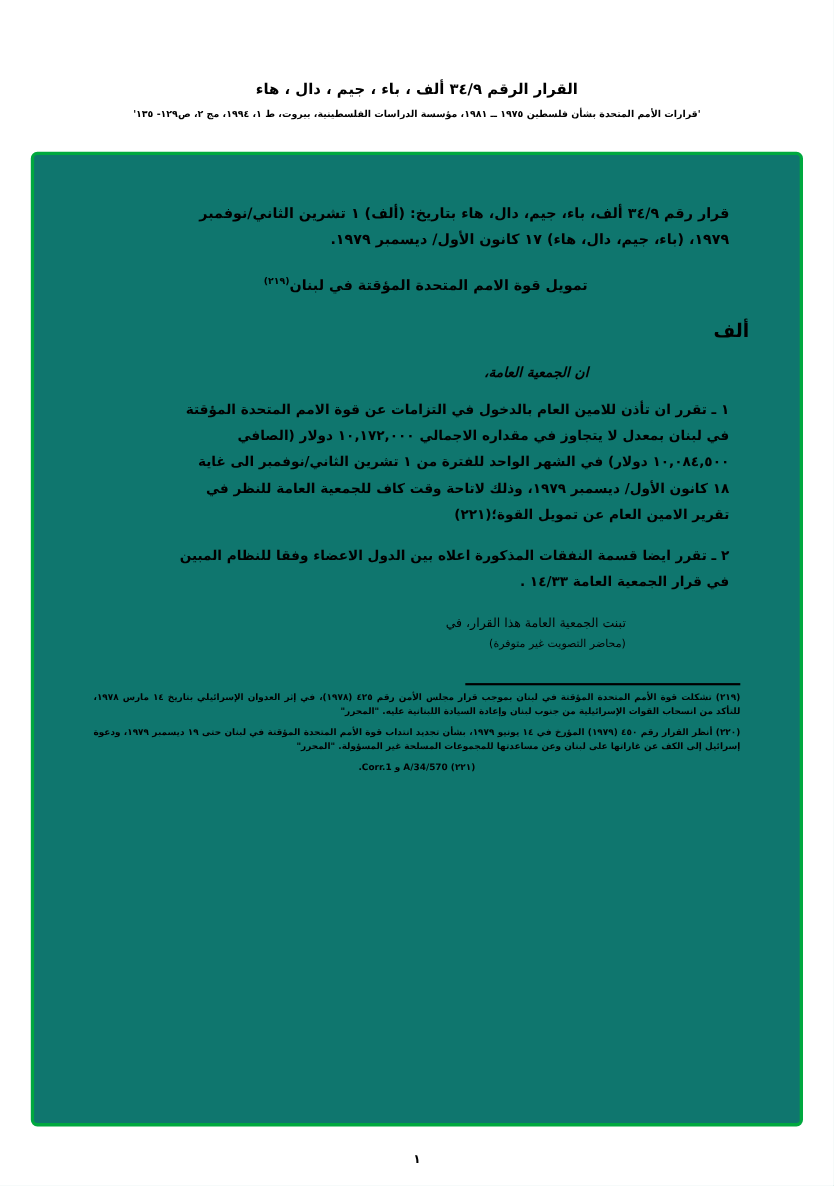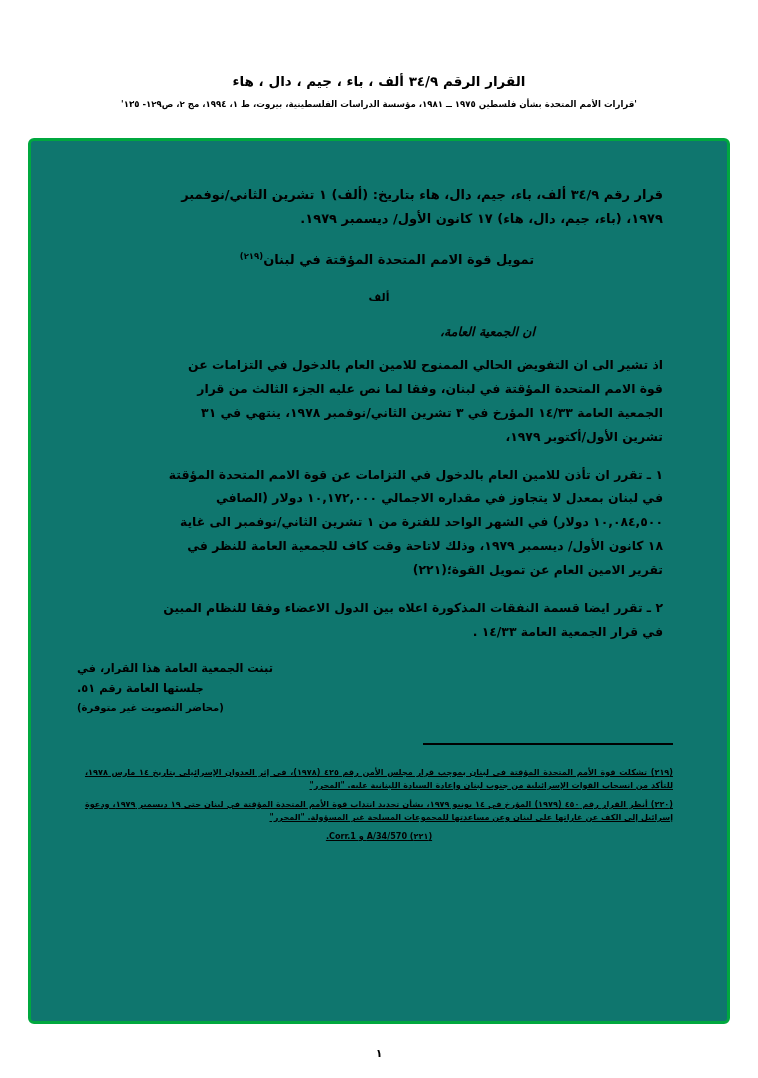--- a/index.html
+++ b/index.html
@@ -69,63 +69,61 @@
     font-weight: bold;
     text-align: center;
     margin: 20px 0 0 0;
   }
   .sup {
     font-size: 8.5px;
     vertical-align: super;
     margin-left: 16px;
   }
   .section-letter {
-    font-size: 11px;
+    font-size: 17px;
     font-weight: bold;
-    text-align: center;
     margin: 24px 0 0 0;
   }
   .assembly {
     font-size: 12.5px;
     font-weight: bold;
     text-align: right;
     margin: 20px 0 0 0;
     padding-right: 146px;
     font-style: italic;
   }
   .para {
     font-size: 12.4px;
     font-weight: bold;
     line-height: 1.92;
     text-align: right;
     margin: 14px 18px 0 86px;
   }
   .closing {
     font-size: 11.4px;
-    font-weight: bold;
+    font-weight: normal;
     line-height: 1.75;
-    text-align: left;
+    text-align: right;
     margin-top: 16px;
     padding-right: 112px;
   }
   .closing .small {
     font-size: 10px;
   }
   
   .fn-rule {
     width: 250px;
     height: 2px;
     background: #000;
     margin: 26px 0 0 auto;
     margin-right: 8px;
   }
   .footnotes {
-    margin-top: 21px;
+    margin-top: 4px;
     padding: 0 8px;
-    text-decoration: underline;
   }
   .footnote {
     font-size: 8.1px;
     font-weight: bold;
     line-height: 1.62;
     text-align: justify;
     margin-bottom: 6px;
   }
   .footnote.last {
     text-align: center;
@@ -155,27 +153,25 @@
     <div class="frame-inner">
 
       <div class="res-heading">قرار رقم ٣٤/٩ ألف، باء، جيم، دال، هاء بتاريخ: (ألف) ١ تشرين الثاني/نوفمبر ١٩٧٩، (باء، جيم، دال، هاء) ١٧ كانون الأول/ ديسمبر ١٩٧٩.</div>
 
       <div class="subject"><span>تمويل قوة الامم المتحدة المؤقتة في لبنان</span><span class="sup">(٢١٩)</span></div>
 
       <div class="section-letter">ألف</div>
 
       <div class="assembly">ان الجمعية العامة،</div>
 
-      <div class="para">اذ تشير الى ان التفويض الحالي الممنوح للامين العام بالدخول في التزامات عن قوة الامم المتحدة المؤقتة في لبنان، وفقا لما نص عليه الجزء الثالث من قرار الجمعية العامة ١٤/٣٣ المؤرخ في ٣ تشرين الثاني/نوفمبر ١٩٧٨، ينتهي في ٣١ تشرين الأول/أكتوبر ١٩٧٩،</div>
       <div class="para">١ ـ تقرر ان تأذن للامين العام بالدخول في التزامات عن قوة الامم المتحدة المؤقتة في لبنان بمعدل لا يتجاوز في مقداره الاجمالي ١٠,١٧٢,٠٠٠ دولار (الصافي ١٠,٠٨٤,٥٠٠ دولار) في الشهر الواحد للفترة من ١ تشرين الثاني/نوفمبر الى غاية ١٨ كانون الأول/ ديسمبر ١٩٧٩، وذلك لاتاحة وقت كاف للجمعية العامة للنظر في تقرير الامين العام عن تمويل القوة؛(٢٢١)</div>
       <div class="para">٢ ـ تقرر ايضا قسمة النفقات المذكورة اعلاه بين الدول الاعضاء وفقا للنظام المبين في قرار الجمعية العامة ١٤/٣٣ .</div>
 
       <div class="closing">
         <div>تبنت الجمعية العامة هذا القرار، في</div>
-        <div>جلستها العامة رقم ٥١.</div>
         <div class="small">(محاضر التصويت غير متوفرة)</div>
       </div>
 
       <div class="fn-rule"></div>
 
       <div class="footnotes">
         <div class="footnote">(٢١٩) تشكلت قوة الأمم المتحدة المؤقتة في لبنان بموجب قرار مجلس الأمن رقم ٤٢٥ (١٩٧٨)، في إثر العدوان الإسرائيلي بتاريخ ١٤ مارس ١٩٧٨، للتأكد من انسحاب القوات الإسرائيلية من جنوب لبنان وإعادة السيادة اللبنانية عليه. "المحرر"</div>
         <div class="footnote">(٢٢٠) أنظر القرار رقم ٤٥٠ (١٩٧٩) المؤرخ في ١٤ يونيو ١٩٧٩، بشأن تجديد انتداب قوة الأمم المتحدة المؤقتة في لبنان حتى ١٩ ديسمبر ١٩٧٩، ودعوة إسرائيل إلى الكف عن غاراتها على لبنان وعن مساعدتها للمجموعات المسلحة غير المسؤولة. "المحرر"</div>
         <div class="footnote last">(٢٢١) A/34/570 و Corr.1.</div>
       </div>

